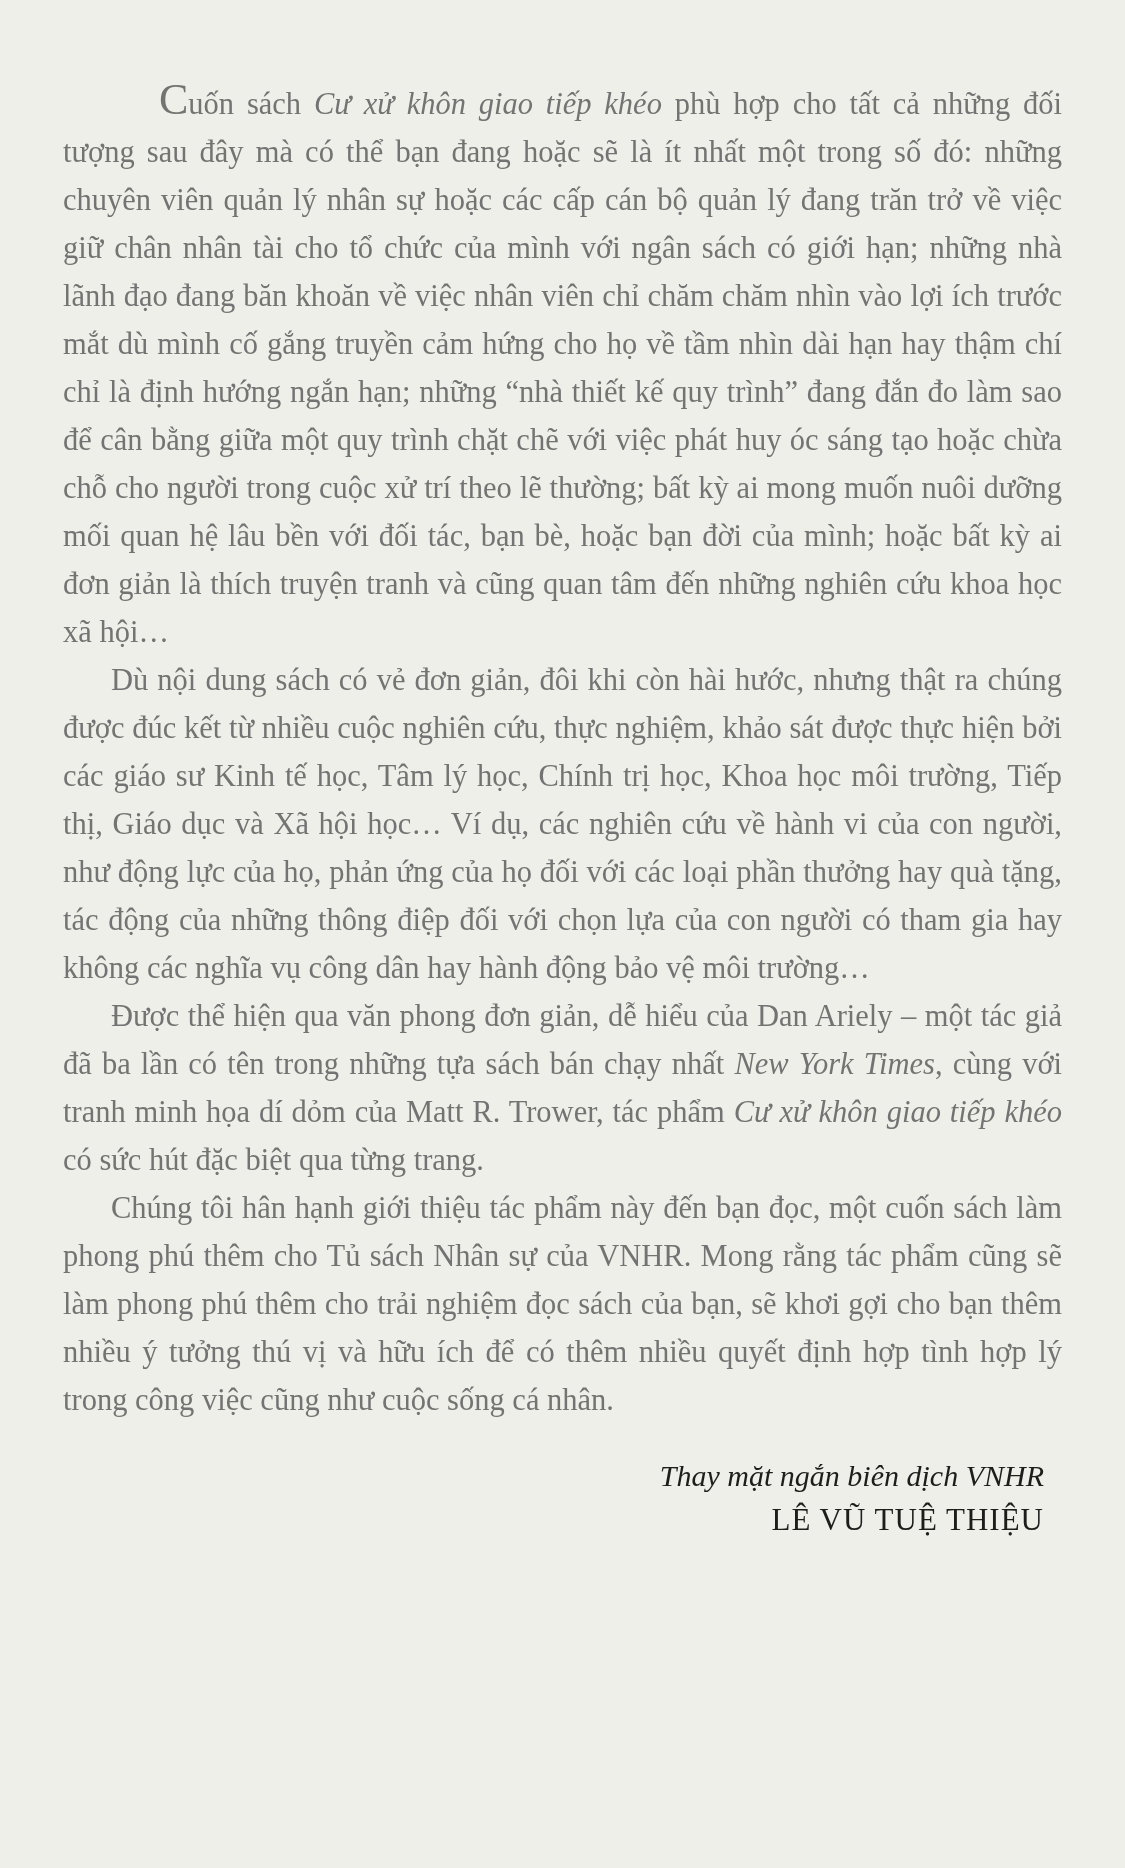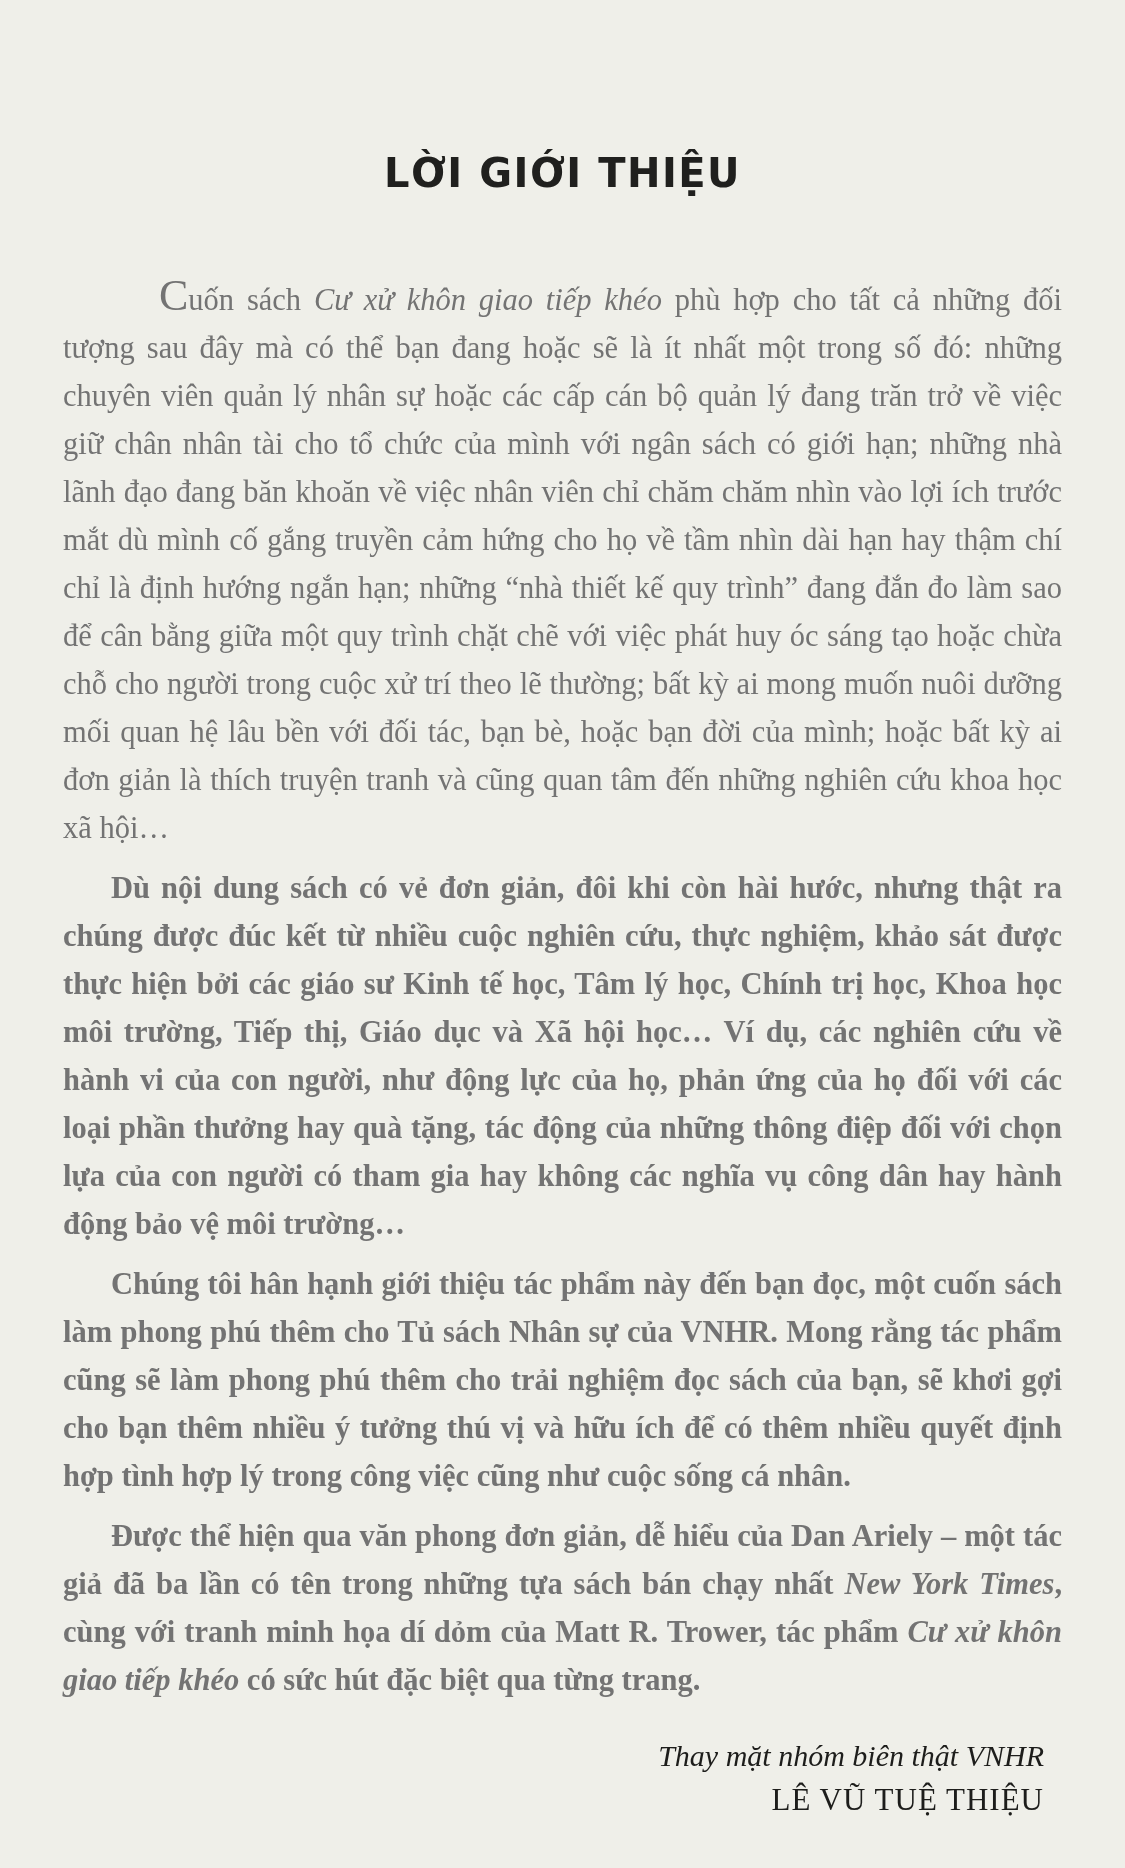--- a/index.html
+++ b/index.html
@@ -47,22 +47,21 @@
     font-size: 30.5px;
     line-height: 48px;
     text-align: justify;
     text-justify: inter-word;
     text-indent: 48px;
     color: #737373;
     -webkit-hyphens: none;
     hyphens: none;
   }
   p.para + p.para {
-    margin-top: 12px;
-    font-weight: bold;
+    margin-top: 0px;
   }
   .dropcap-para {
     text-indent: 0;
   }
   .dropcap {
     font-size: 44px;
     line-height: 44px;
     vertical-align: baseline;
     padding-left: 48px;
   }
@@ -86,35 +85,34 @@
     letter-spacing: 1px;
     display: block;
   }
 </style>
 </head>
 <body>
 
 <div class="page">
   <div class="page-inner">
 
-    <h1 class="page-title">LỜI GIỚI THIỆU</h1>
 
     <div class="body-copy">
 
       <p class="para dropcap-para">
         <span class="dropcap">C</span><span>uốn sách </span><em class="title-italic">Cư xử khôn giao tiếp khéo</em><span> phù hợp cho tất cả những đối tượng sau đây mà có thể bạn đang hoặc sẽ là ít nhất một trong số đó: những chuyên viên quản lý nhân sự hoặc các cấp cán bộ quản lý đang trăn trở về việc giữ chân nhân tài cho tổ chức của mình với ngân sách có giới hạn; những nhà lãnh đạo đang băn khoăn về việc nhân viên chỉ chăm chăm nhìn vào lợi ích trước mắt dù mình cố gắng truyền cảm hứng cho họ về tầm nhìn dài hạn hay thậm chí chỉ là định hướng ngắn hạn; những “nhà thiết kế quy trình” đang đắn đo làm sao để cân bằng giữa một quy trình chặt chẽ với việc phát huy óc sáng tạo hoặc chừa chỗ cho người trong cuộc xử trí theo lẽ thường; bất kỳ ai mong muốn nuôi dưỡng mối quan hệ lâu bền với đối tác, bạn bè, hoặc bạn đời của mình; hoặc bất kỳ ai đơn giản là thích truyện tranh và cũng quan tâm đến những nghiên cứu khoa học xã hội…</span>
       </p>
 
       <p class="para">Dù nội dung sách có vẻ đơn giản, đôi khi còn hài hước, nhưng thật ra chúng được đúc kết từ nhiều cuộc nghiên cứu, thực nghiệm, khảo sát được thực hiện bởi các giáo sư Kinh tế học, Tâm lý học, Chính trị học, Khoa học môi trường, Tiếp thị, Giáo dục và Xã hội học… Ví dụ, các nghiên cứu về hành vi của con người, như động lực của họ, phản ứng của họ đối với các loại phần thưởng hay quà tặng, tác động của những thông điệp đối với chọn lựa của con người có tham gia hay không các nghĩa vụ công dân hay hành động bảo vệ môi trường…</p>
 
-      <p class="para">Chúng tôi hân hạnh giới thiệu tác phẩm này đến bạn đọc, một cuốn sách làm phong phú thêm cho Tủ sách Nhân sự của VNHR. Mong rằng tác phẩm cũng sẽ làm phong phú thêm cho trải nghiệm đọc sách của bạn, sẽ khơi gợi cho bạn thêm nhiều ý tưởng thú vị và hữu ích để có thêm nhiều quyết định hợp tình hợp lý trong công việc cũng như cuộc sống cá nhân.</p>
-
       <p class="para"><span>Được thể hiện qua văn phong đơn giản, dễ hiểu của Dan Ariely – một tác giả đã ba lần có tên  trong những tựa sách bán chạy nhất </span><em class="title-italic">New York Times</em><span>, cùng với tranh minh họa dí dỏm của Matt R. Trower, tác phẩm </span><em class="title-italic">Cư xử khôn giao tiếp khéo</em><span> có sức hút đặc biệt qua từng trang.</span>
       </p>
 
+      <p class="para">Chúng tôi hân hạnh giới thiệu tác phẩm này đến bạn đọc, một cuốn sách làm phong phú thêm cho Tủ sách Nhân sự của VNHR. Mong rằng tác phẩm cũng sẽ làm phong phú thêm cho trải nghiệm đọc sách của bạn, sẽ khơi gợi cho bạn thêm nhiều ý tưởng thú vị và hữu ích để có thêm nhiều quyết định hợp tình hợp lý trong công việc cũng như cuộc sống cá nhân.</p>
+
       <div class="signature">
-        <span class="sign-line1">Thay mặt nhóm biên thật VNHR</span>
+        <span class="sign-line1">Thay mặt ngắn biên dịch VNHR</span>
         <span class="sign-line2">LÊ VŨ TUỆ THIỆU</span>
       </div>
 
     </div>
   </div>
 </div>
 
 </body></html>

